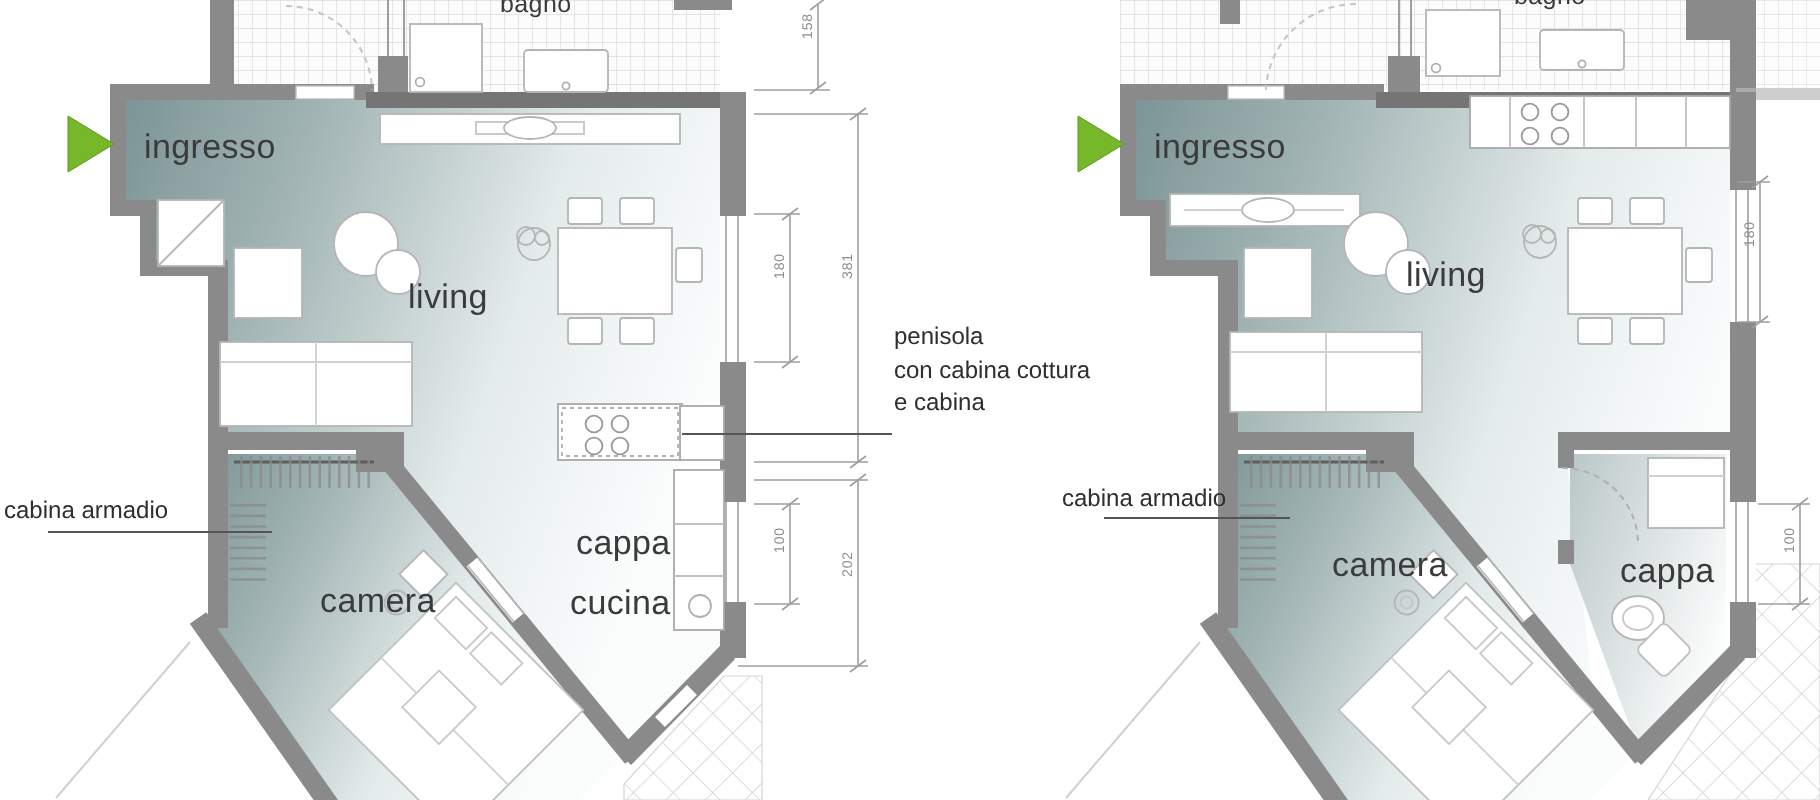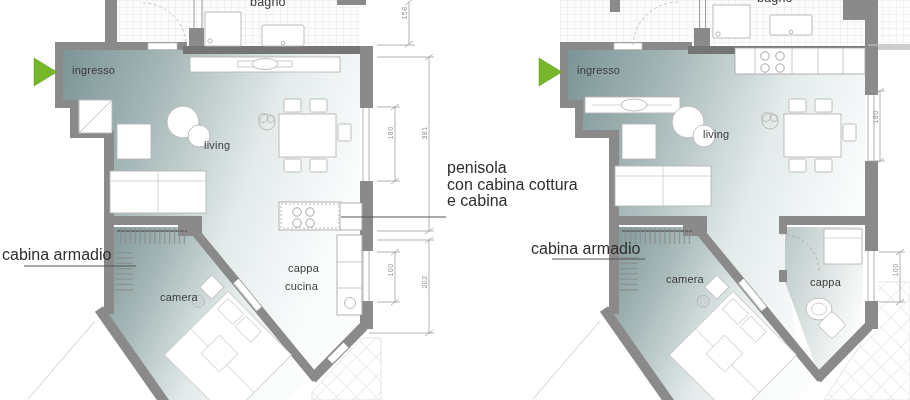--- a/index.html
+++ b/index.html
@@ -1,20 +1,20 @@
 <!DOCTYPE html>
 <html><head>
 <meta charset="utf-8">
 <style>
   html,body{margin:0;padding:0;background:#fff;}
   #canvas{position:relative;width:910px;height:400px;background:#fff;overflow:hidden;
           font-family:"Liberation Sans","DejaVu Sans",sans-serif;}
   #plan-svg{position:absolute;left:0;top:0;}
-  .room-label{position:absolute;font-size:11px;color:#3b3b3b;letter-spacing:.2px;white-space:nowrap;}
-  .callout{position:absolute;font-size:16px;color:#2e2e2e;line-height:16.5px;white-space:nowrap;}
+  .room-label{position:absolute;font-size:17px;color:#3b3b3b;letter-spacing:.2px;white-space:nowrap;}
+  .callout{position:absolute;font-size:12px;color:#2e2e2e;line-height:16.5px;white-space:nowrap;}
   .dim{position:absolute;width:34px;height:10px;font-size:7px;color:#8f8f8f;text-align:center;
        transform:rotate(-90deg);letter-spacing:.4px;line-height:10px;}
 </style>
 </head>
 <body>
 
 <div id="canvas">
 
 <svg id="plan-svg" width="910" height="400" viewBox="0 0 910 400">
   <defs>
@@ -264,21 +264,21 @@
     <line x1="552" y1="259" x2="645" y2="259" stroke="#555" stroke-width="1"></line>
     <polygon points="539,58 562,72 539,86" fill="#76b82a" stroke="#5a9a1f" stroke-width="0.5"></polygon>
   </g>
 </svg>
 
 <div class="room-label" style="left:250px;top:-5px;font-size:12.5px;">bagno</div>
 <div class="room-label" style="left:72px;top:64px;">ingresso</div>
 <div class="room-label" style="left:204px;top:139px;">living</div>
 <div class="room-label" style="left:160px;top:291px;">camera</div>
 <div class="room-label" style="left:288px;top:262px;">cappa</div>
-<div class="room-label" style="left:285px;top:280px;">cucina</div>
+<div class="room-label" style="left:285px;top:292px;">cucina</div>
 
 <div class="room-label" style="left:757px;top:-9px;font-size:12.5px;">bagno</div>
 <div class="room-label" style="left:577px;top:64px;">ingresso</div>
 <div class="room-label" style="left:703px;top:128px;">living</div>
 <div class="room-label" style="left:666px;top:273px;">camera</div>
 <div class="room-label" style="left:810px;top:276px;">cappa</div>
 
 <div class="callout" style="left:447px;top:160px;">
   <div>penisola</div>
   <div>con cabina cottura</div>

